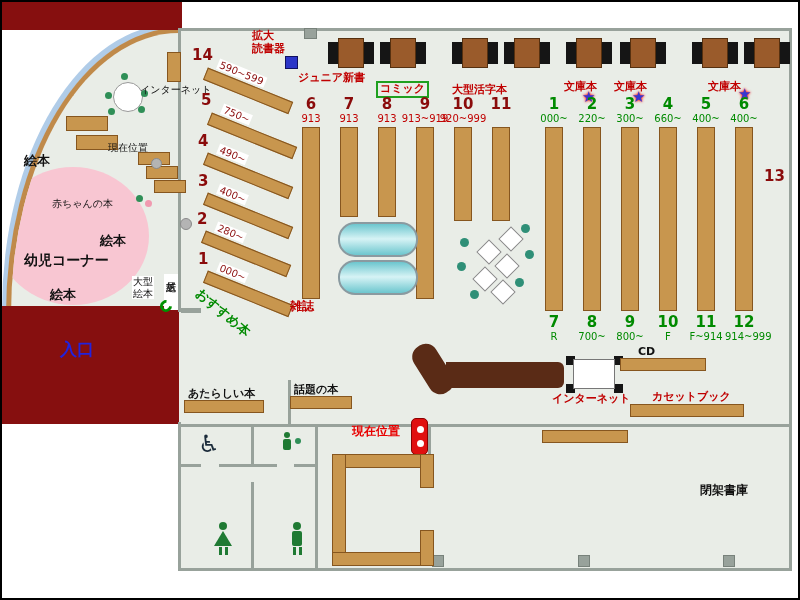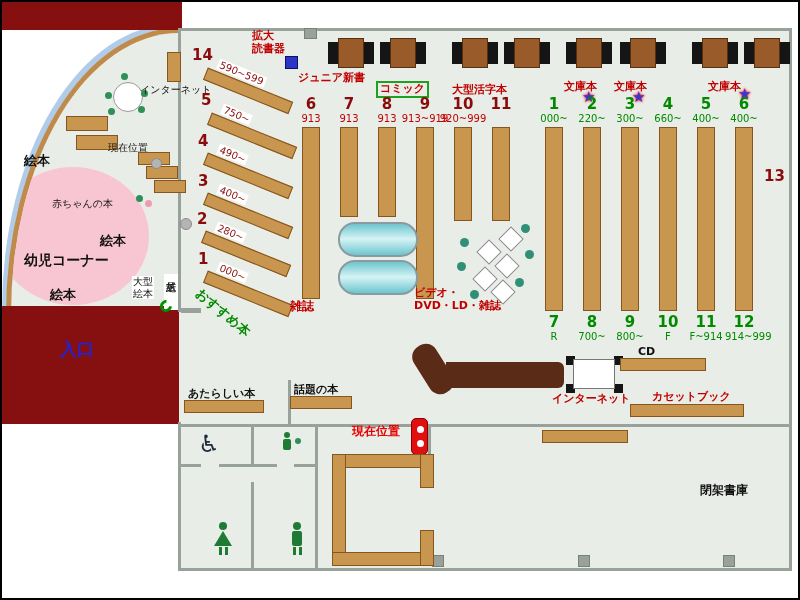--- a/index.html
+++ b/index.html
@@ -293,22 +293,20 @@
   <div class="diamond" style="left:478px;top:241px"></div>
   <div class="diamond" style="left:496px;top:255px"></div>
   <div class="diamond" style="left:474px;top:268px"></div>
   <div class="diamond" style="left:492px;top:281px"></div>
   <div class="dot tdot" style="left:458px;top:236px;width:9px;height:9px"></div>
   <div class="dot tdot" style="left:455px;top:260px;width:9px;height:9px"></div>
   <div class="dot tdot" style="left:468px;top:288px;width:9px;height:9px"></div>
   <div class="dot tdot" style="left:519px;top:222px;width:9px;height:9px"></div>
   <div class="dot tdot" style="left:523px;top:248px;width:9px;height:9px"></div>
   <div class="dot tdot" style="left:513px;top:276px;width:9px;height:9px"></div>
-  <div class="lbl b red" style="left:412px;top:285px">ビデオ・
-DVD・LD・雑誌</div>
 
   <div class="counter" style="left:418px;top:340px;width:26px;height:54px;border-radius:12px;transform:rotate(-32deg)"></div>
   <div class="counter" style="left:444px;top:360px;width:118px;height:26px;border-radius:0 6px 6px 0"></div>
 
   <div class="sq-chair" style="left:564px;top:354px"></div>
   <div class="sq-chair" style="left:564px;top:382px"></div>
   <div class="sq-chair" style="left:612px;top:354px"></div>
   <div class="sq-chair" style="left:612px;top:382px"></div>
   <div class="whitetable" style="left:571px;top:357px;width:42px;height:30px"></div>
   <div class="lbl b red" style="left:550px;top:391px">インターネット</div>

